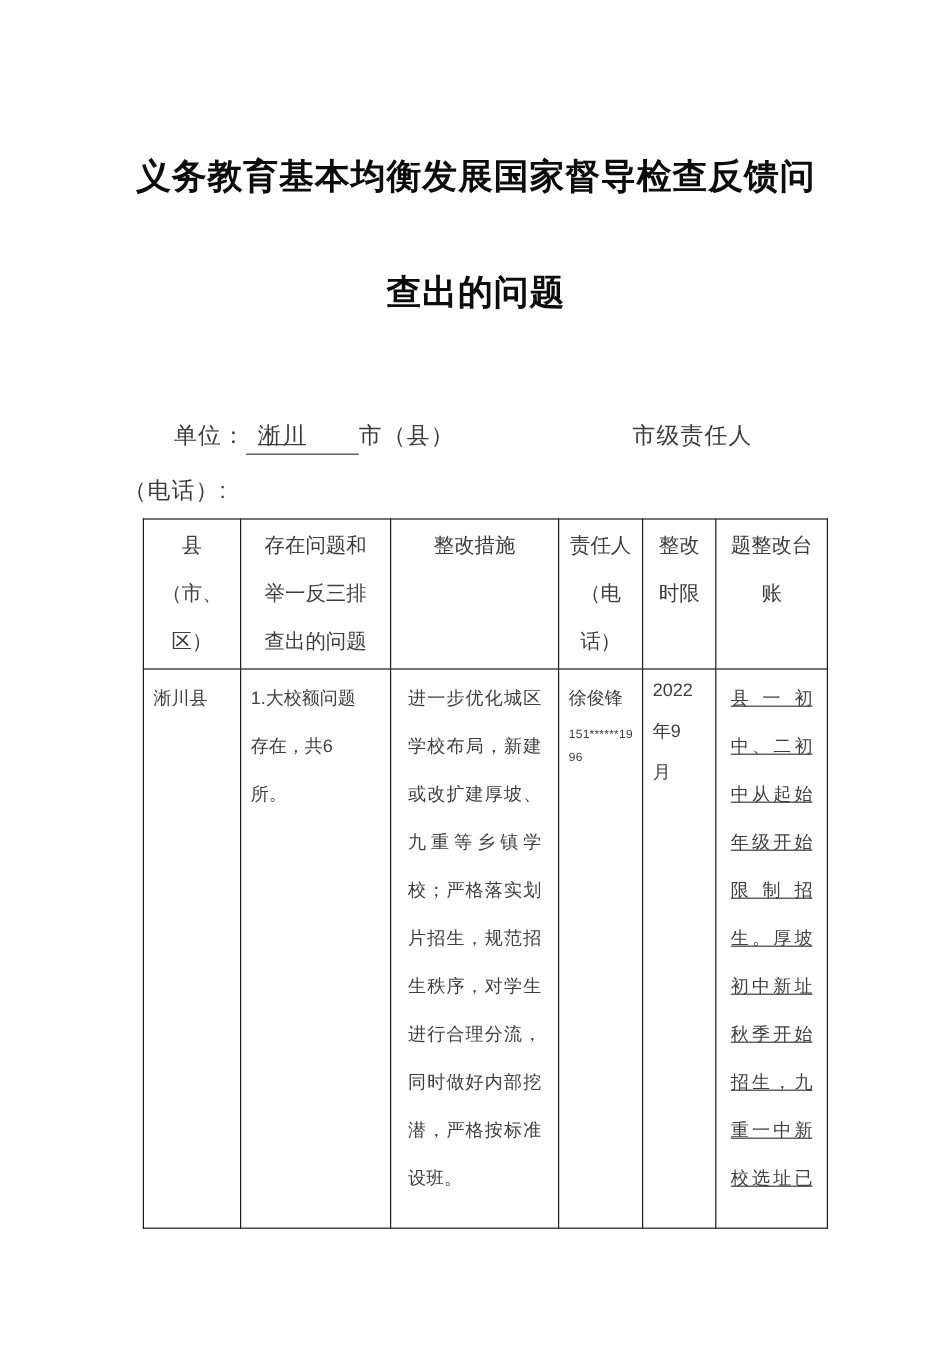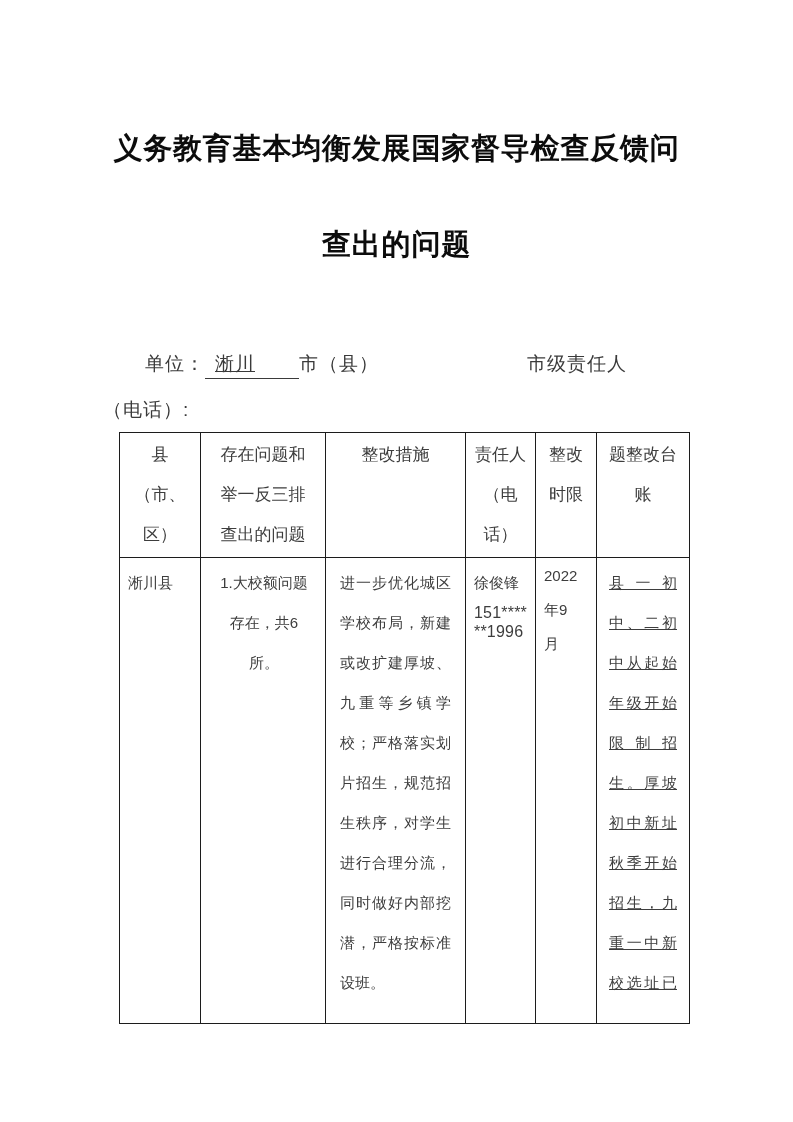--- a/index.html
+++ b/index.html
@@ -57,29 +57,29 @@
   tr.body-row   { height: 466px; }
   th.hcell {
     font-size: 17px; line-height: 40px;
     text-align: center; white-space: pre-line;
     padding: 2px 4px 0 4px;
   }
   td.bcell {
     font-size: 15px; line-height: 40px;
     padding: 5px 6px 0 8px;
   }
-  td.cell-problem  { white-space: pre-line; text-align: center; }
+  td.cell-problem  { white-space: pre-line; text-align: left; }
   td.cell-measures { text-align: justify; padding-left: 14px; padding-right: 14px; }
   td.cell-deadline { white-space: pre-line; line-height: 34px; padding-top: 1px; }
   td.cell-progress {
     white-space: pre-line; text-align: justify; text-align-last: justify;
     padding-left: 12px; padding-right: 12px; text-decoration: underline;
   }
   .phone-number {
-    font-size: 16px; line-height: 19px;
+    font-size: 10px; line-height: 19px;
     word-break: break-all; letter-spacing: 0.2px;
   }
 </style>
 </head>
 <body>
 
 <div class="page">
 
   <div class="doc-title">
     <div>义务教育基本均衡发展国家督导检查反馈问</div>

